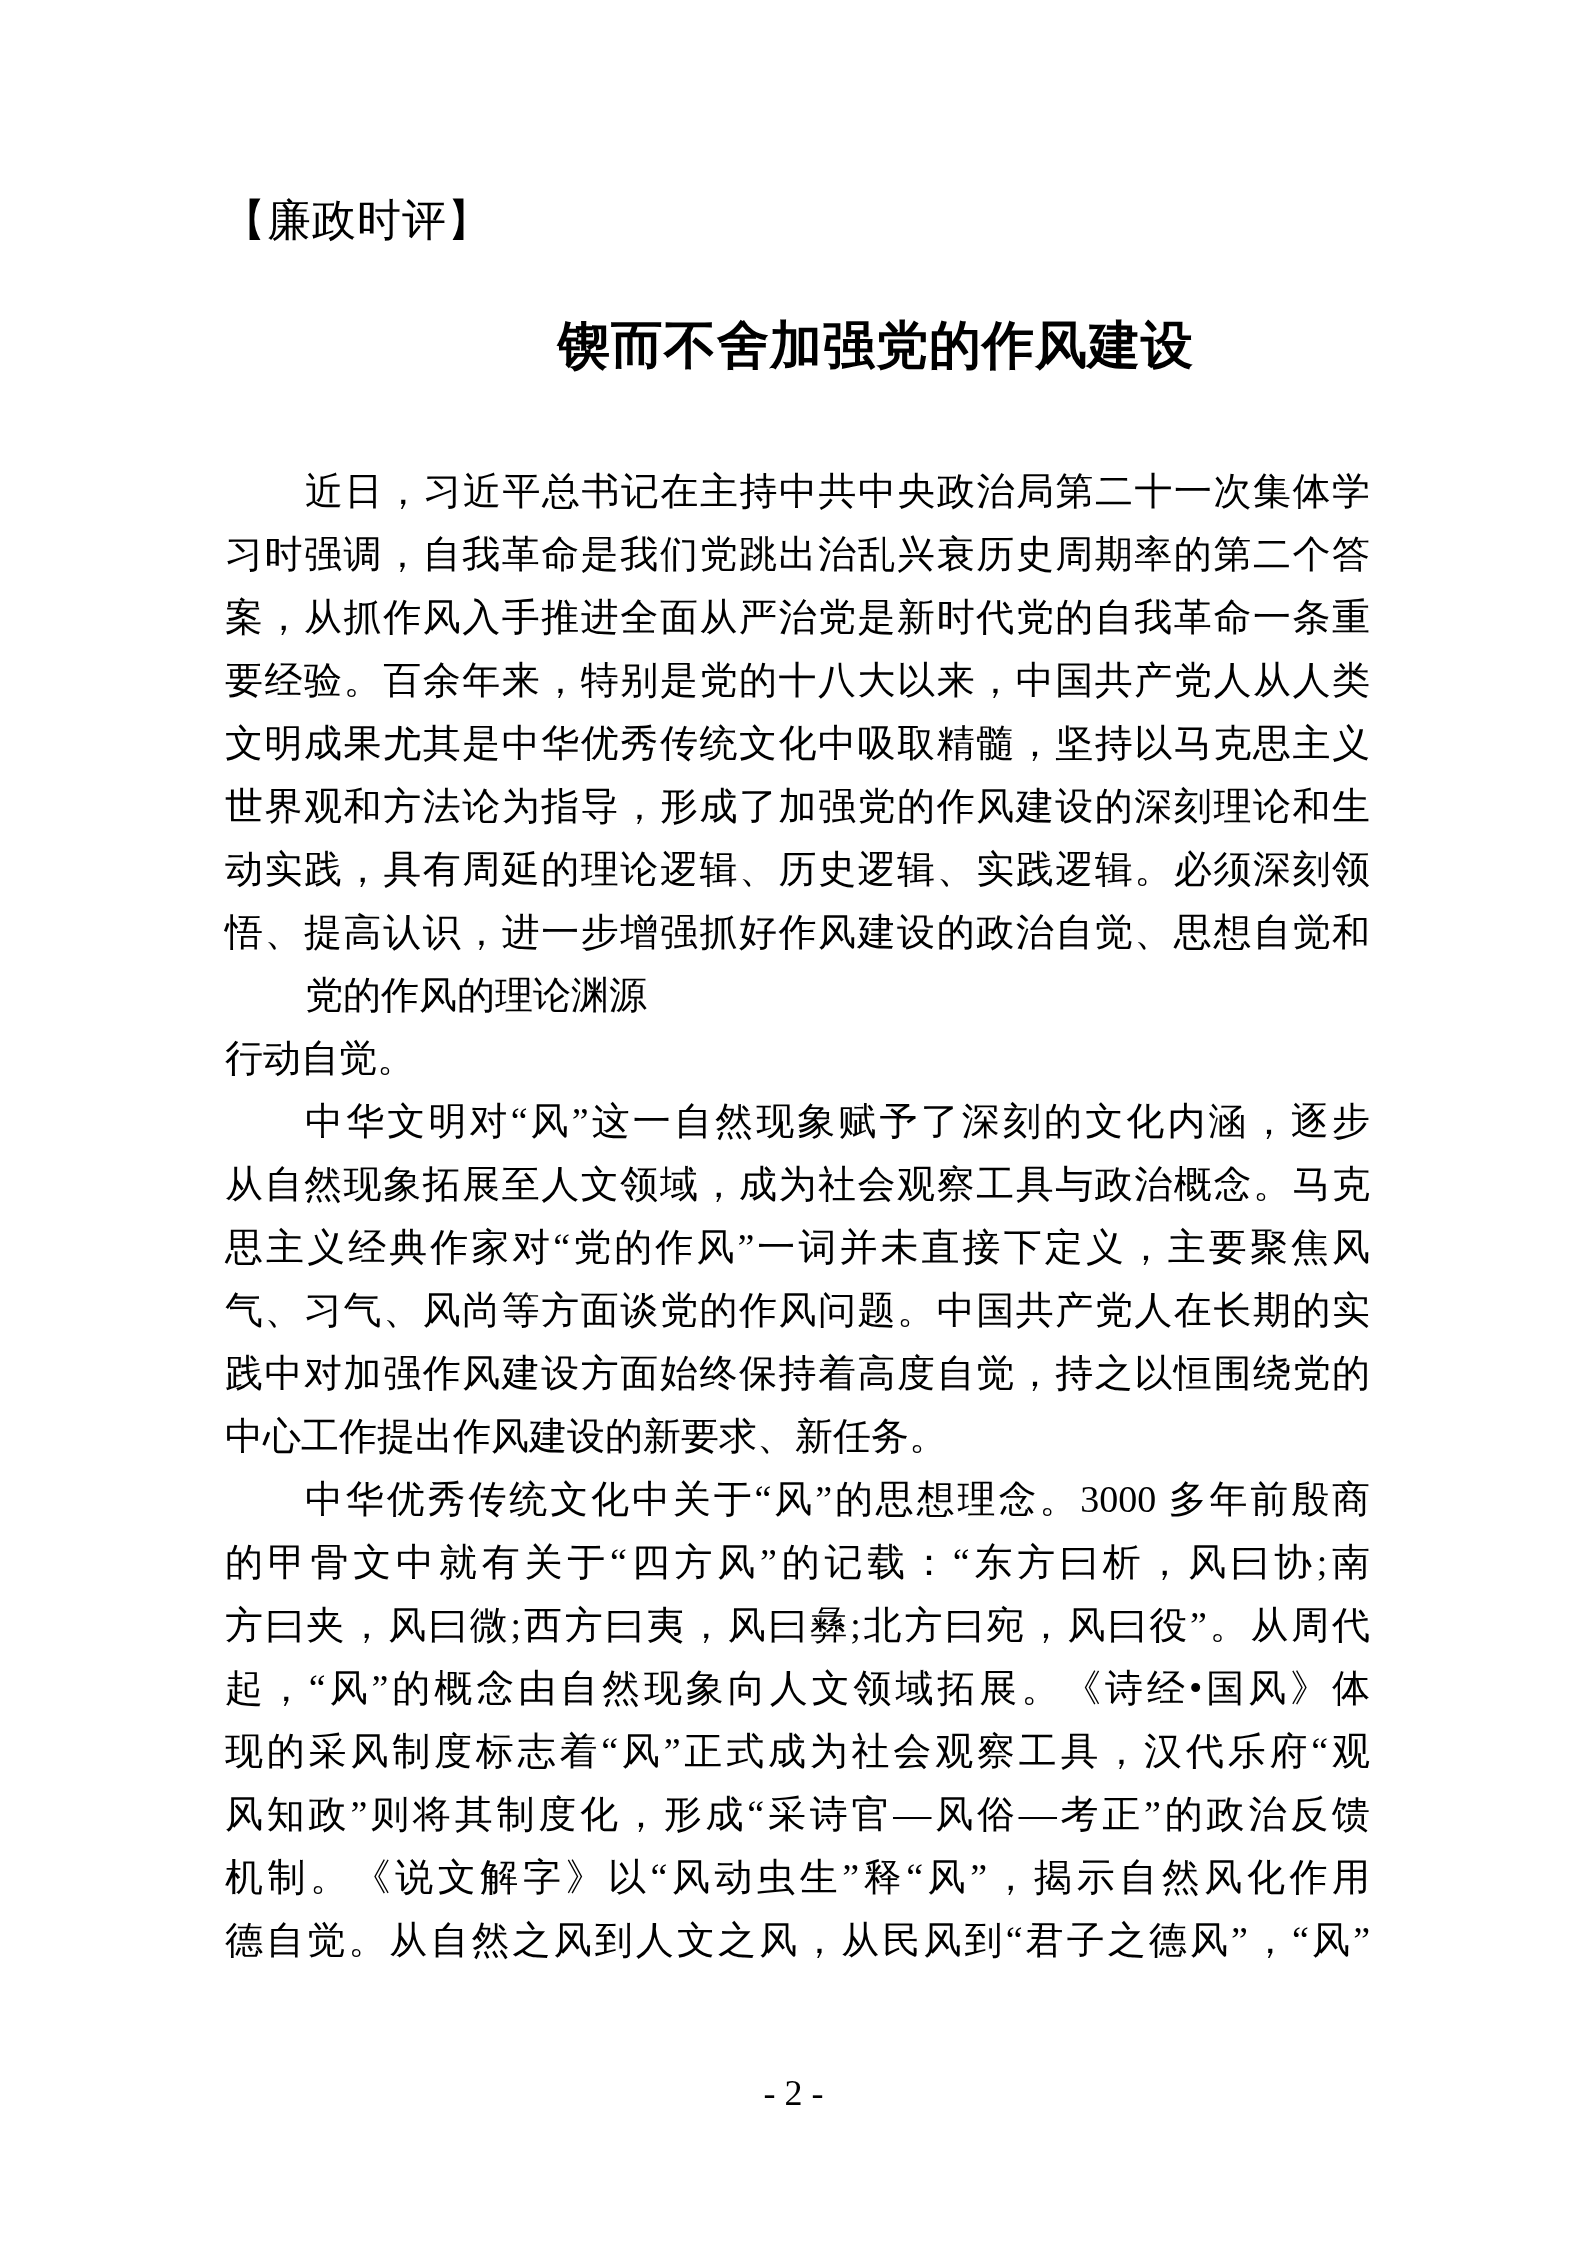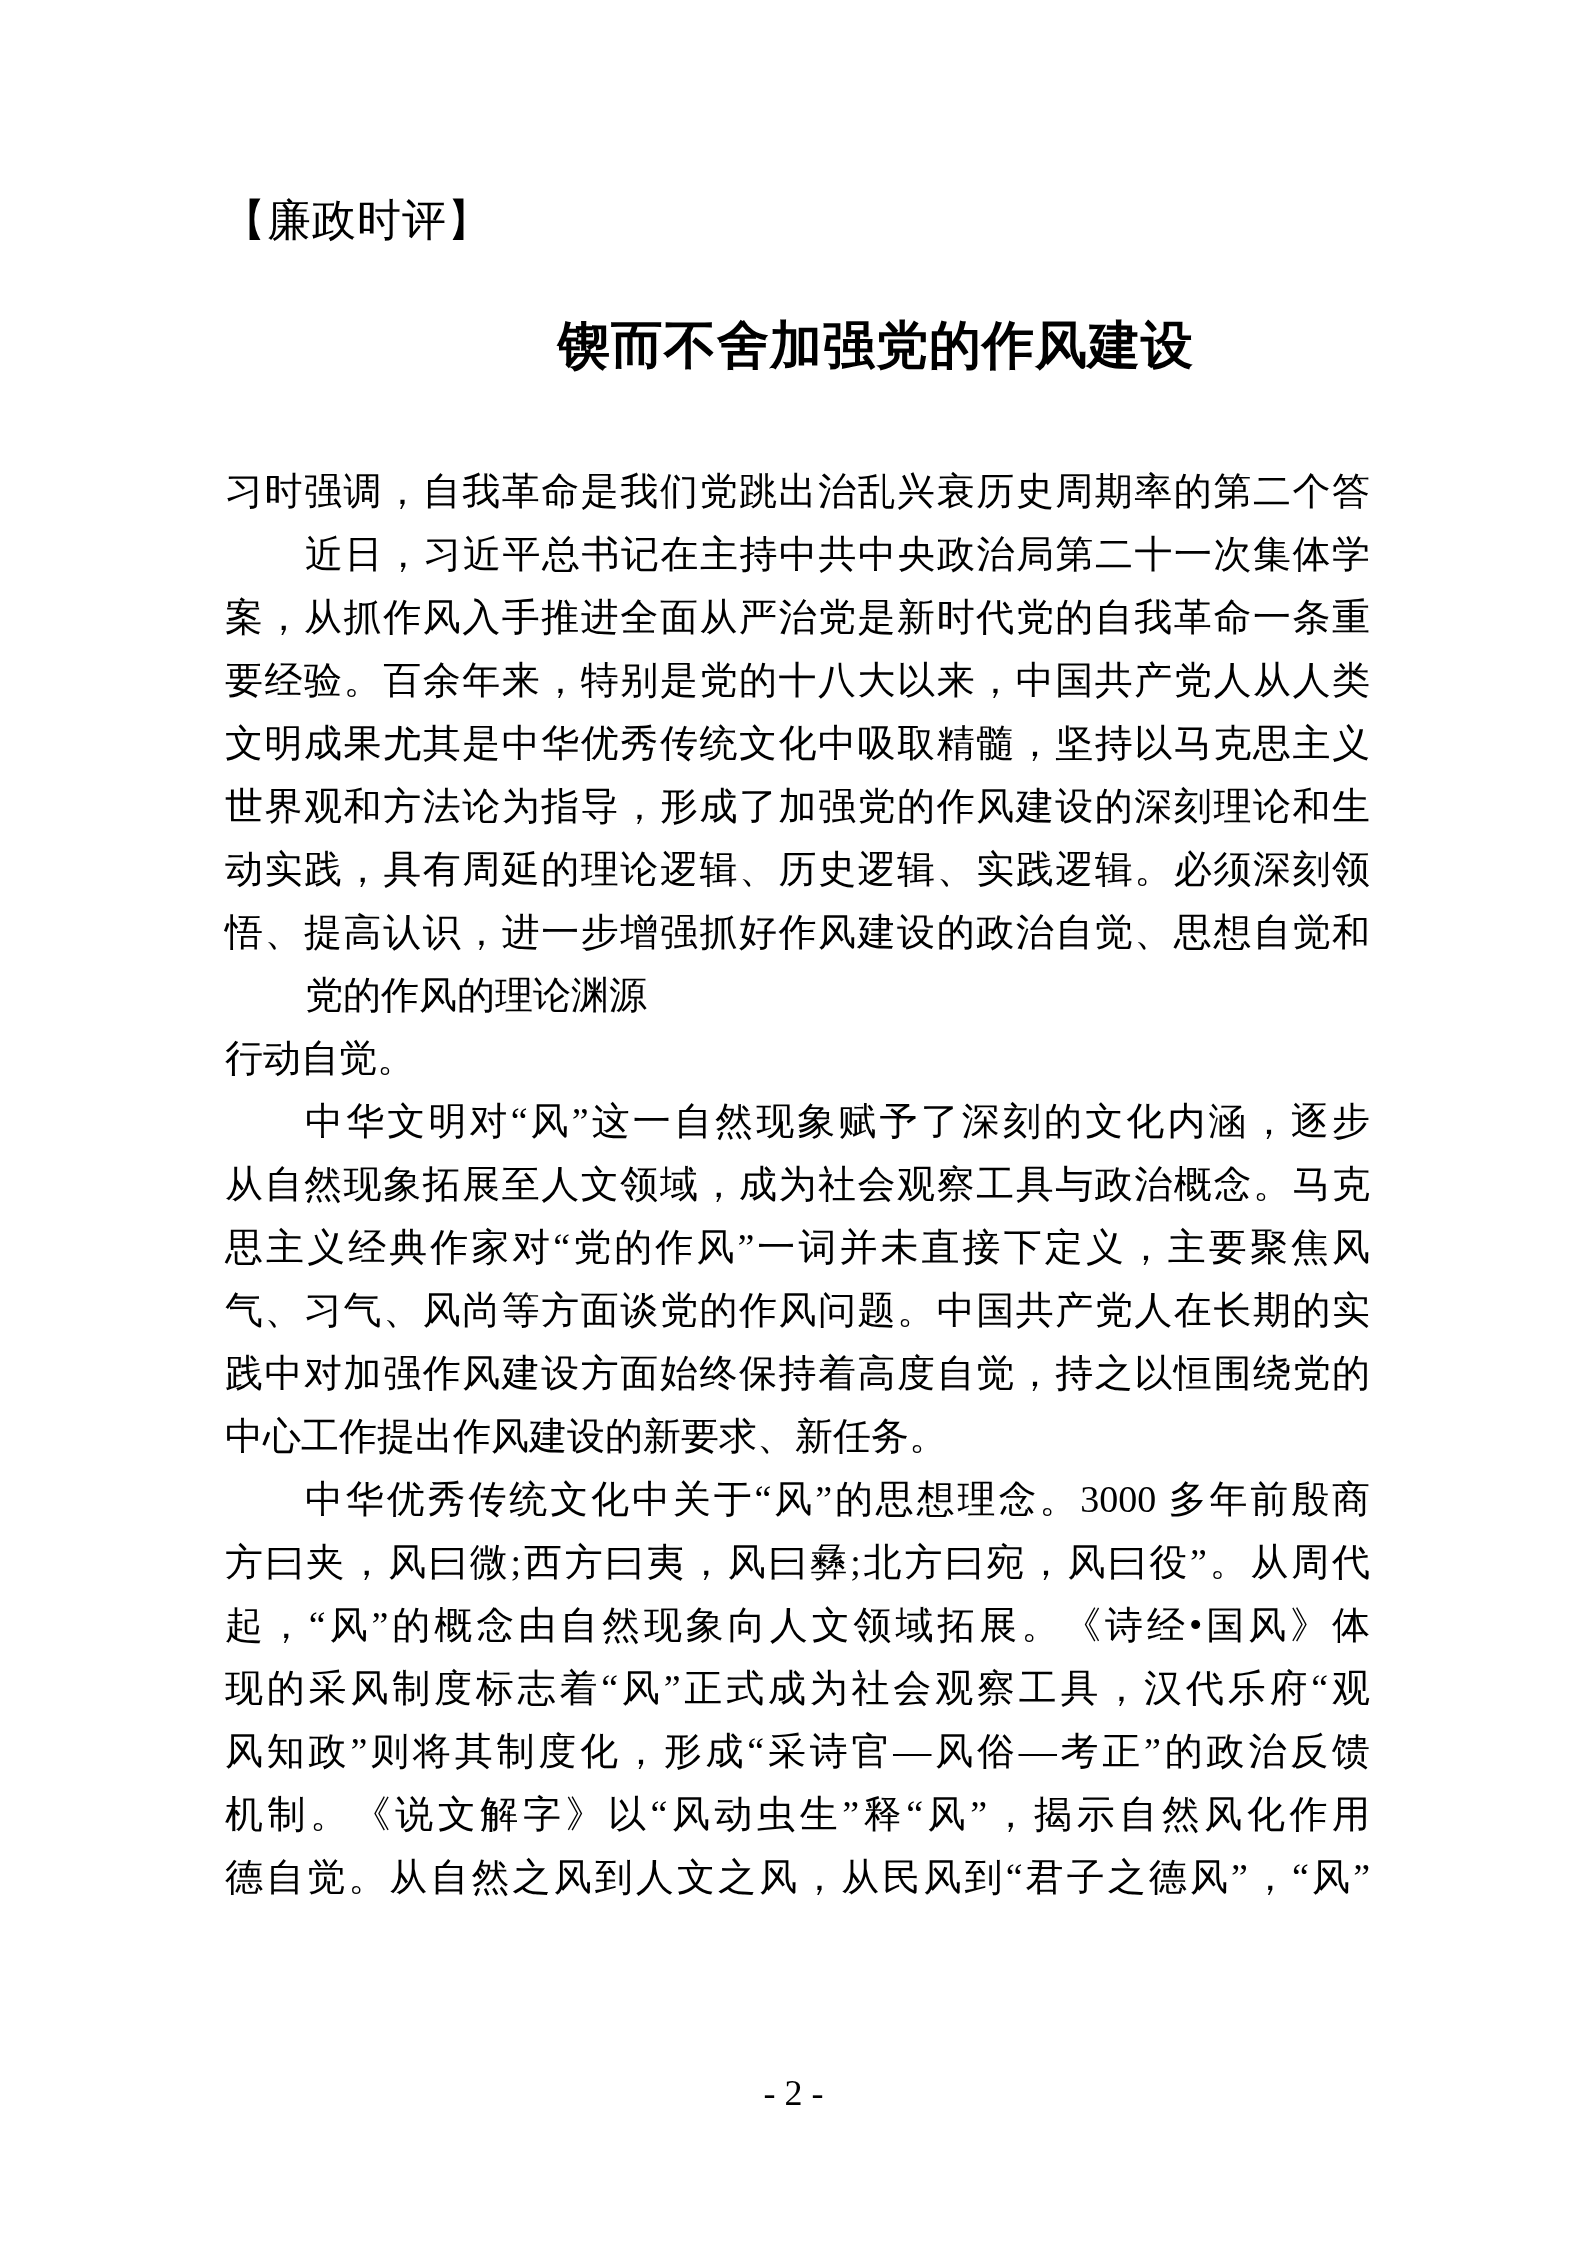--- a/index.html
+++ b/index.html
@@ -72,37 +72,38 @@
 </style>
 </head>
 <body>
 
 <div class="page">
   <div class="header">【廉政时评】</div>
 
   <h1 class="title">锲而不舍加强党的作风建设</h1>
 
   <div class="body-text" id="body-lines">
+      <div class="line indent">近日，习近平总书记在主持中共中央政治局第二十一次集体学</div>
       <div class="line">习时强调，自我革命是我们党跳出治乱兴衰历史周期率的第二个答</div>
-      <div class="line indent">近日，习近平总书记在主持中共中央政治局第二十一次集体学</div>
       <div class="line">案，从抓作风入手推进全面从严治党是新时代党的自我革命一条重</div>
       <div class="line">要经验。百余年来，特别是党的十八大以来，中国共产党人从人类</div>
       <div class="line">文明成果尤其是中华优秀传统文化中吸取精髓，坚持以马克思主义</div>
       <div class="line">世界观和方法论为指导，形成了加强党的作风建设的深刻理论和生</div>
       <div class="line">动实践，具有周延的理论逻辑、历史逻辑、实践逻辑。必须深刻领</div>
       <div class="line">悟、提高认识，进一步增强抓好作风建设的政治自觉、思想自觉和</div>
       <div class="line indent last">党的作风的理论渊源</div>
       <div class="line last">行动自觉。</div>
       <div class="line indent">中华文明对“风”这一自然现象赋予了深刻的文化内涵，逐步</div>
       <div class="line">从自然现象拓展至人文领域，成为社会观察工具与政治概念。马克</div>
       <div class="line">思主义经典作家对“党的作风”一词并未直接下定义，主要聚焦风</div>
       <div class="line">气、习气、风尚等方面谈党的作风问题。中国共产党人在长期的实</div>
       <div class="line">践中对加强作风建设方面始终保持着高度自觉，持之以恒围绕党的</div>
       <div class="line last">中心工作提出作风建设的新要求、新任务。</div>
       <div class="line indent">中华优秀传统文化中关于“风”的思想理念。3000 多年前殷商</div>
+      <div class="line">的甲骨文中就有关于“四方风”的记载：“东方曰析，风曰协;南</div>
       <div class="line">方曰夹，风曰微;西方曰夷，风曰彝;北方曰宛，风曰役”。从周代</div>
       <div class="line">起，“风”的概念由自然现象向人文领域拓展。《诗经•国风》体</div>
       <div class="line">现的采风制度标志着“风”正式成为社会观察工具，汉代乐府“观</div>
       <div class="line">风知政”则将其制度化，形成“采诗官—风俗—考正”的政治反馈</div>
       <div class="line">机制。《说文解字》以“风动虫生”释“风”，揭示自然风化作用</div>
       <div class="line">德自觉。从自然之风到人文之风，从民风到“君子之德风”，“风”</div>
     </div>
 
   <div class="footer">- 2 -</div>
 </div>

